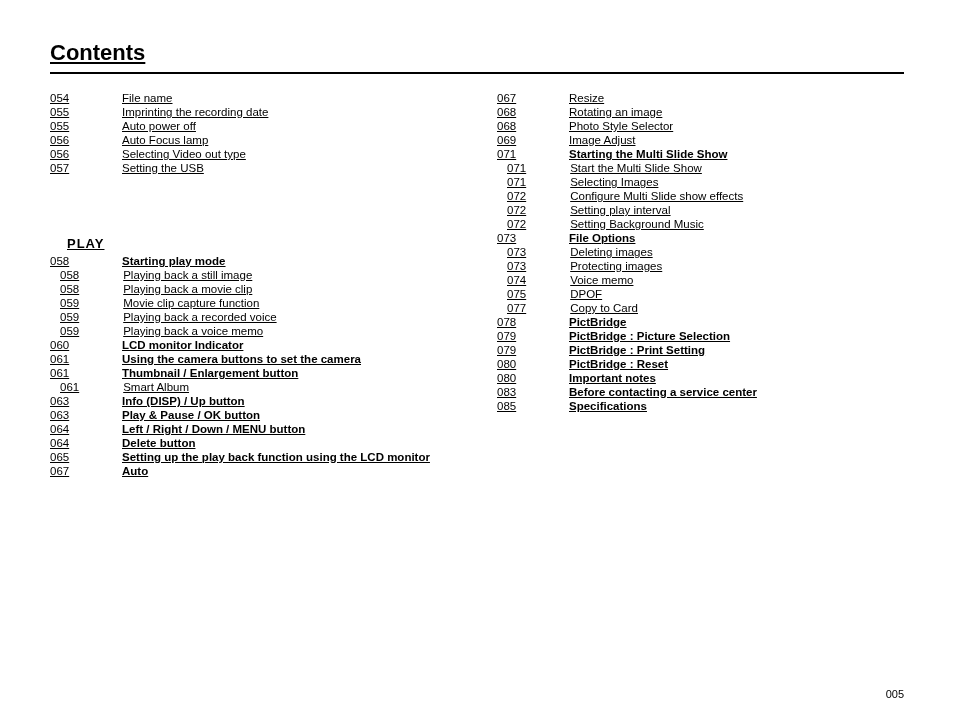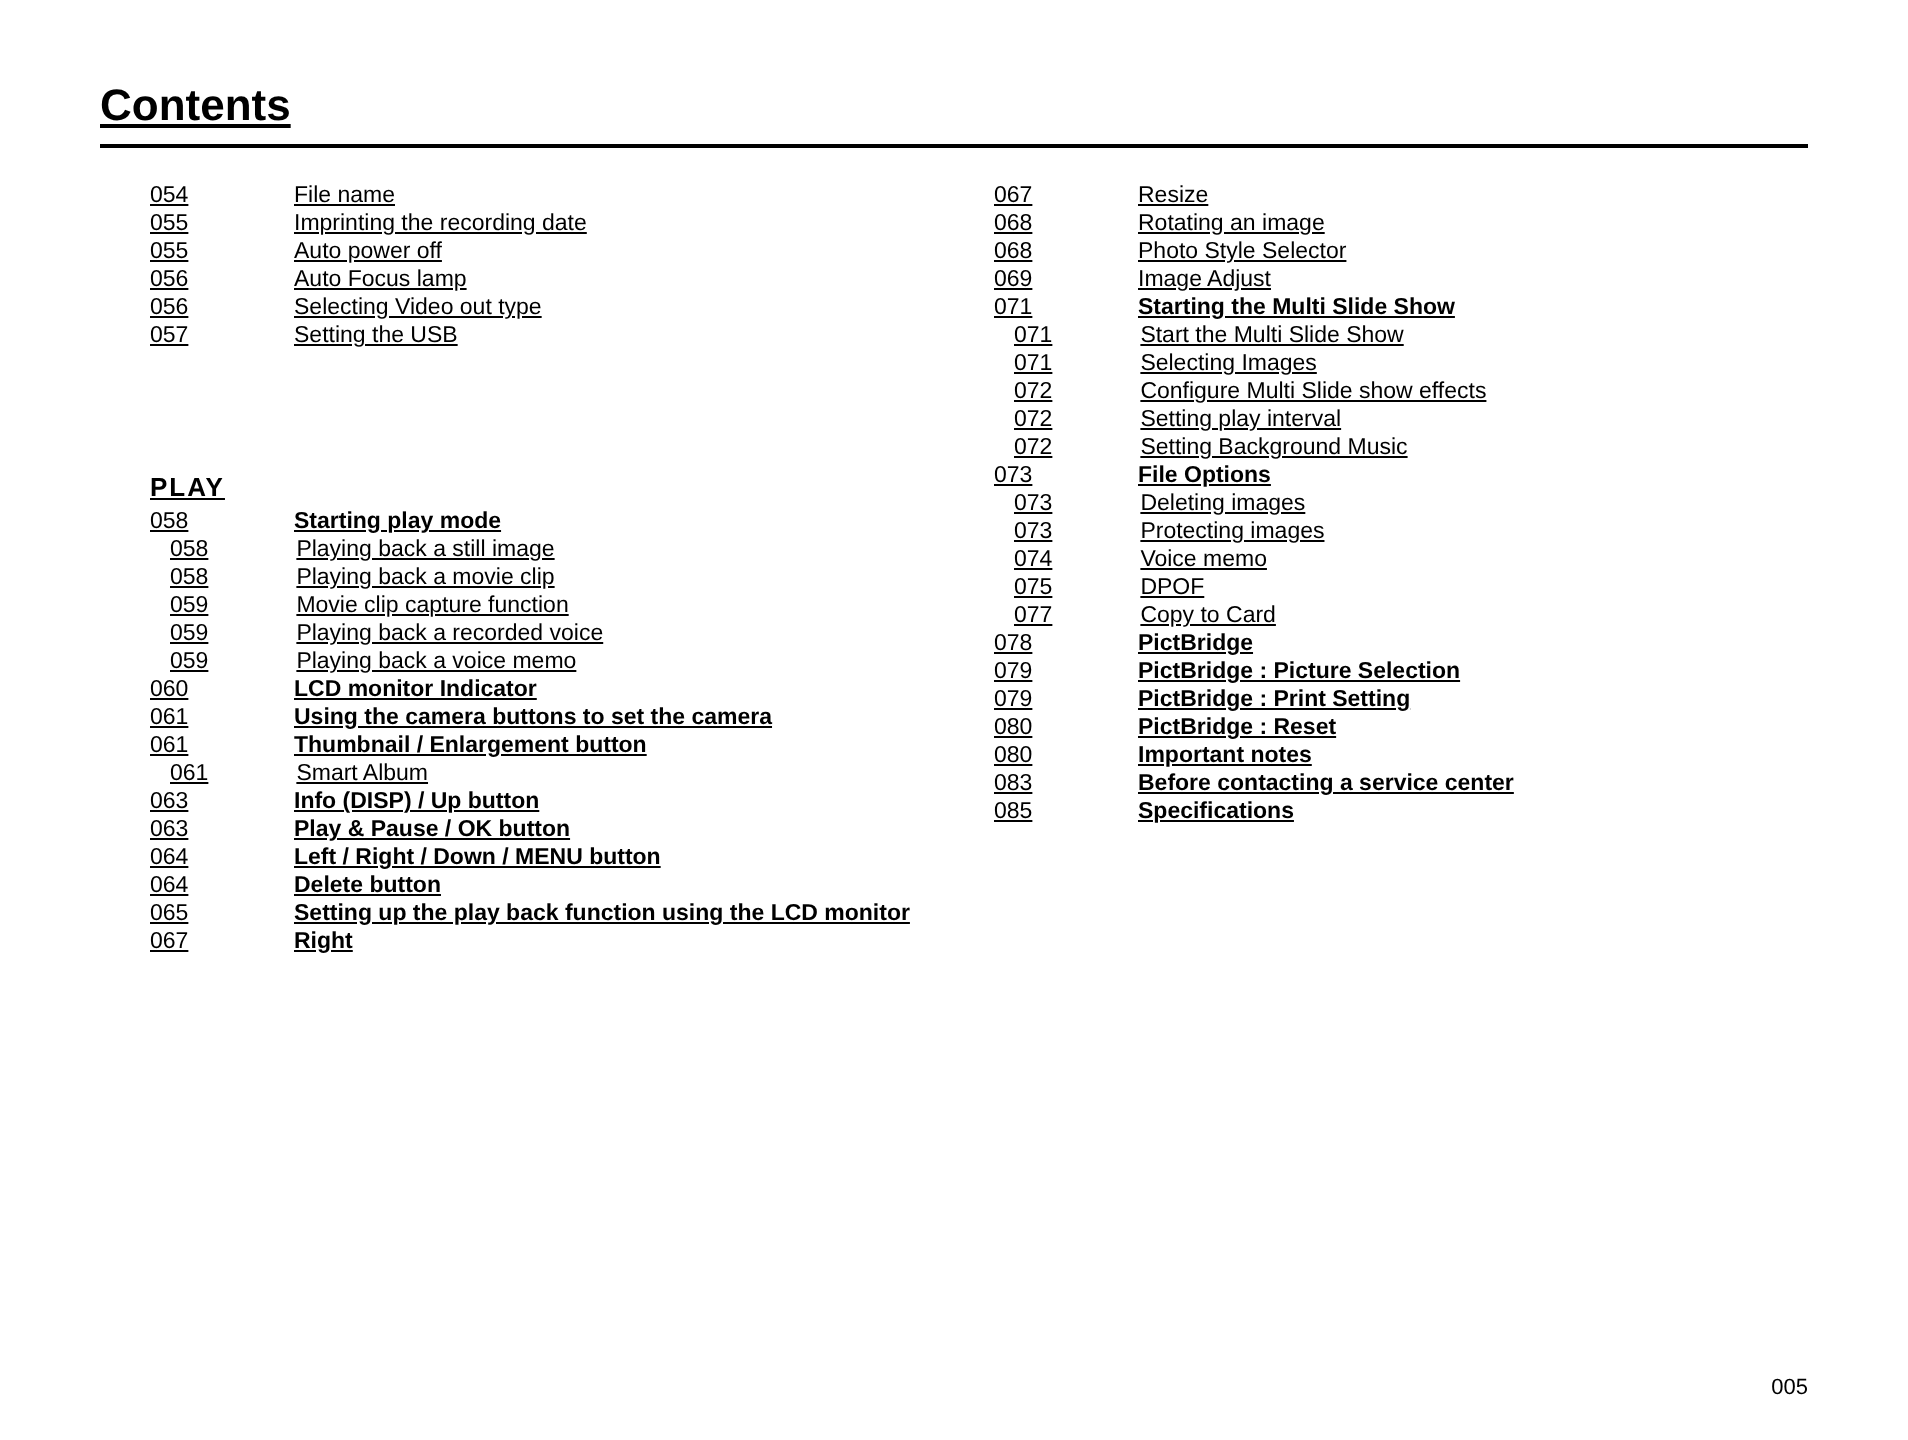--- a/index.html
+++ b/index.html
@@ -81,21 +81,21 @@
   </style>
 </head>
 <body>
 
 <div class="page">
   <div class="title">Contents</div>
   <hr class="divider">
 
   <div class="content-grid">
 
-    <div class="column" style="position:relative;margin-left:25px;">
+    <div class="column" style="position:relative;">
 
       <div id="top-entries">
           <div class="entry">
             <span class="entry-num">054</span>
             <span class="entry-text">File name</span>
           </div>
           <div class="entry">
             <span class="entry-num">055</span>
             <span class="entry-text">Imprinting the recording date</span>
           </div>
@@ -113,21 +113,21 @@
           </div>
           <div class="entry">
             <span class="entry-num">057</span>
             <span class="entry-text">Setting the USB</span>
           </div>
         </div>
 
       <div style="height:60px;"></div>
 
       <div style="position:relative;">
-        <div class="play-label" style="position:relative; left:0; margin-bottom:4px;">PLAY</div>
+        <div class="play-label" style="position:relative; left:17px; margin-bottom:4px;">PLAY</div>
         <div id="play-entries">
             <div class="entry">
               <span class="entry-num">058</span>
               <span class="entry-text bold">Starting play mode</span>
             </div>
             <div class="entry indented">
               <span class="entry-num">058</span>
               <span class="entry-text">Playing back a still image</span>
             </div>
             <div class="entry indented">
@@ -177,21 +177,21 @@
             <div class="entry">
               <span class="entry-num">064</span>
               <span class="entry-text bold">Delete button</span>
             </div>
             <div class="entry">
               <span class="entry-num">065</span>
               <span class="entry-text bold">Setting up the play back function using the LCD monitor</span>
             </div>
             <div class="entry">
               <span class="entry-num">067</span>
-              <span class="entry-text bold">Right</span>
+              <span class="entry-text bold">Auto</span>
             </div>
           </div>
       </div>
     </div>
 
     <div class="column">
       <div id="right-entries">
           <div class="entry">
             <span class="entry-num">067</span>
             <span class="entry-text">Resize</span>

